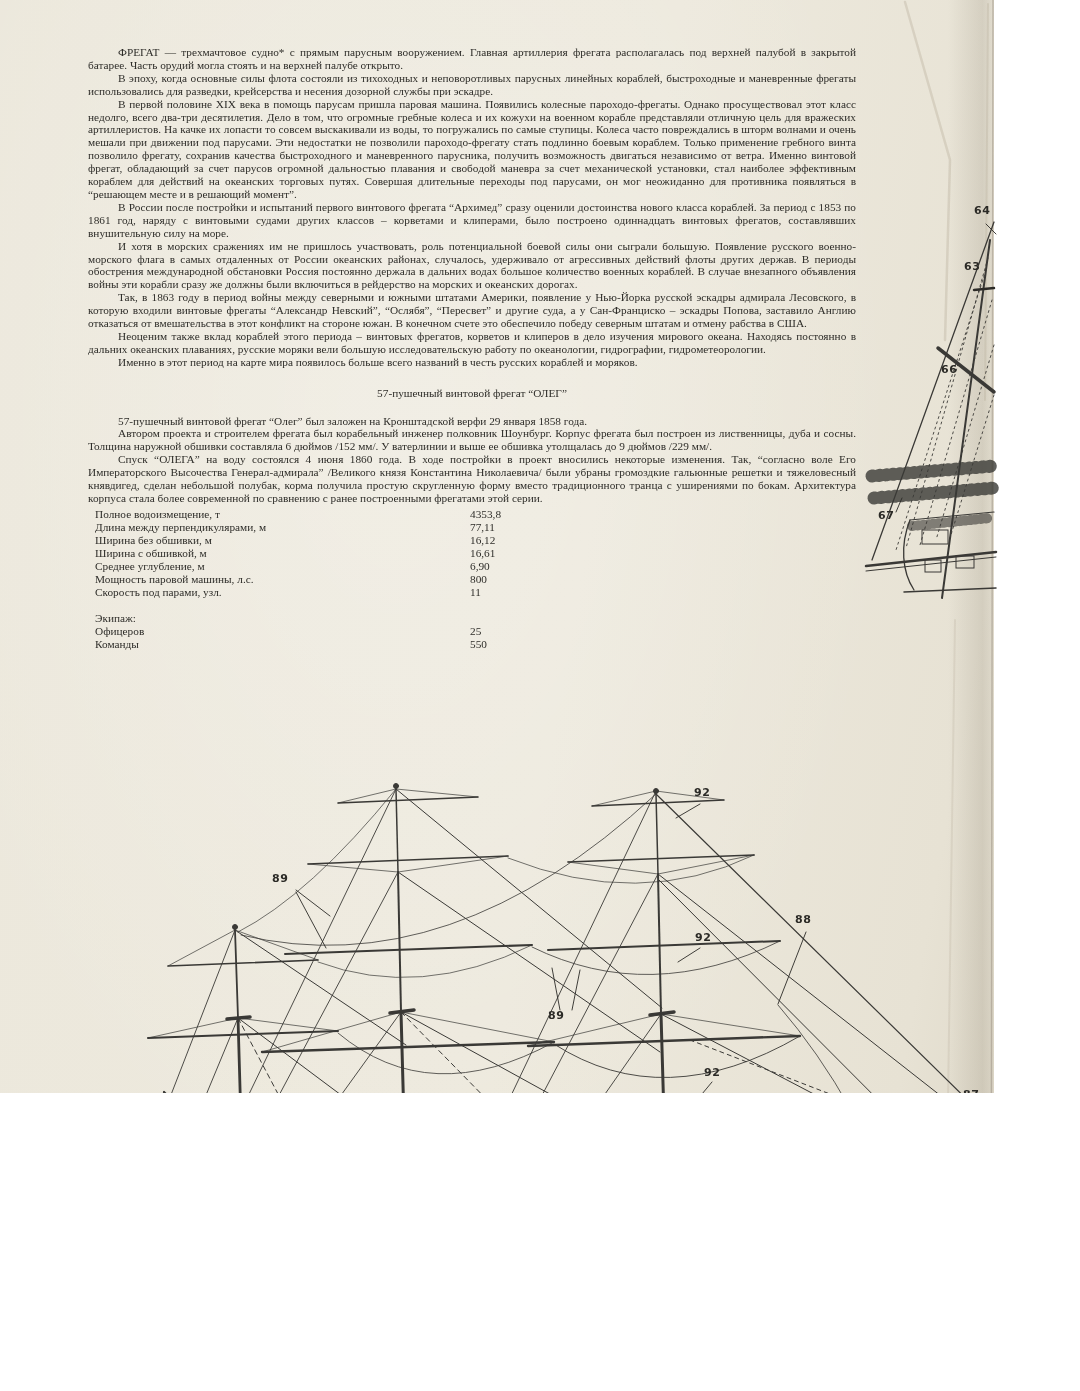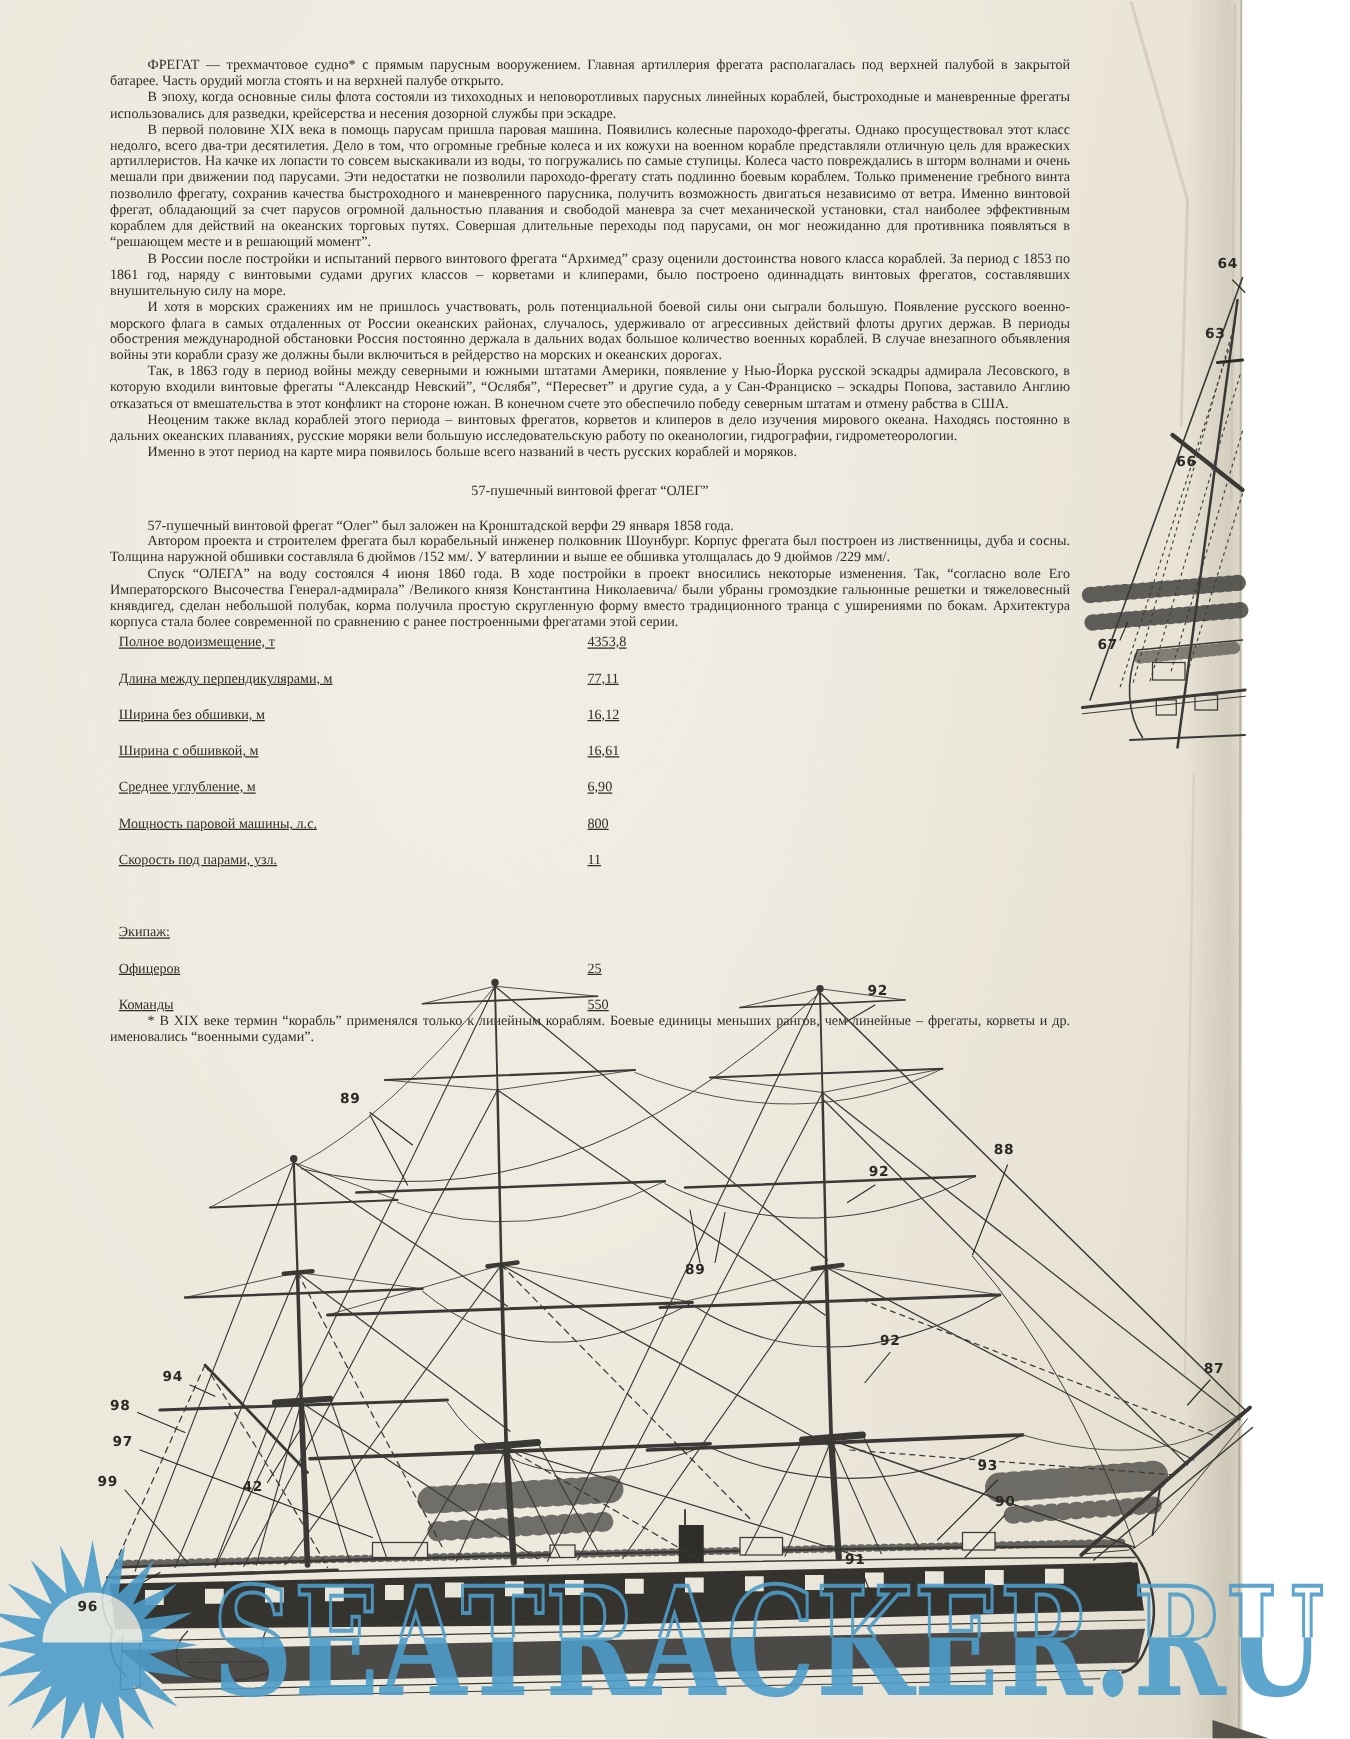--- a/index.html
+++ b/index.html
@@ -1,29 +1,29 @@
 <!DOCTYPE html>
 <html><head>
 <meta charset="utf-8">
 <style>
   html,body{margin:0;padding:0;background:#fff;}
-  .stage{position:relative;width:1080px;height:1391px;overflow:hidden;background:#fff;
+  .stage{position:relative;width:1080px;height:1093px;overflow:hidden;background:#fff;
          font-family:"Liberation Serif",serif;}
   .paper{position:absolute;left:0;top:0;width:994px;height:1391px;z-index:1;
          background:linear-gradient(100deg,#ece8dc 0%,#ede9dd 55%,#e7e2d4 88%,#ddd7c7 100%);}
   .paper-sheen{position:absolute;left:0;top:0;width:994px;height:1391px;z-index:1;
          background:radial-gradient(ellipse at 40% 30%, rgba(255,255,255,.25), rgba(0,0,0,0) 60%);}
   .edge-shade{position:absolute;left:948px;top:0;width:46px;height:1391px;z-index:2;
          background:linear-gradient(90deg, rgba(0,0,0,0), rgba(110,100,80,.16) 75%, rgba(110,100,80,.05) 100%);}
   .scan-strip{position:absolute;left:994px;top:0;width:86px;height:1391px;background:#ffffff;z-index:2;}
   .textcol{position:absolute;left:88px;top:46px;width:768px;z-index:3;color:#2e2d29;
            font-size:11.3px;line-height:12.9px;text-align:justify;}
   .textcol p{margin:0;text-indent:30px;}
   .doc-heading{text-align:center;text-indent:0 !important;margin:18px 0 15px 0 !important;}
-  .specs{margin:3px 0 0 7px;display:grid;grid-template-columns:375px 1fr;row-gap:16px;text-decoration:underline;}
+  .specs{margin:3px 0 0 7px;display:grid;grid-template-columns:375px 1fr;row-gap:0;}
   .specs div{line-height:13px;}
   .spec-gap{height:13px;grid-column:1 / span 2;}
   .footnote{margin-top:15px;}
   .draw{position:absolute;left:0;top:0;width:1080px;height:1391px;z-index:4;pointer-events:none;}
   .dlabel{position:absolute;z-index:7;font-family:"DejaVu Sans",sans-serif;font-weight:bold;
           font-size:11px;color:#2b2a26;letter-spacing:.5px;}
   .wm{position:absolute;left:0;top:1228px;width:1080px;height:163px;z-index:6;pointer-events:none;}
 </style>
 </head>
 <body>
@@ -68,21 +68,20 @@
       <div>11</div>
       <div class="spec-gap"></div>
       <div>Экипаж:</div>
       <div></div>
       <div>Офицеров</div>
       <div>25</div>
       <div>Команды</div>
       <div>550</div>
     </div>
 
-    <p class="footnote">* В XIX веке термин “корабль” применялся только к линейным кораблям. Боевые единицы меньших рангов, чем линейные – фрегаты, корветы и др. именовались “военными судами”.</p>
   </div>
 
   <svg class="draw" viewBox="0 0 1080 1391">
     <g stroke="#3a3936" fill="none" stroke-linecap="round">
 
       <path d="M905,2 L950,160 L945,340" stroke="rgba(150,138,115,.22)" stroke-width="2.5"></path>
       <path d="M988,4 L985,400" stroke="rgba(150,138,115,.16)" stroke-width="2"></path>
       <path d="M993,0 L991,1391" stroke="rgba(120,110,95,.35)" stroke-width="1.5"></path>
       <path d="M955,620 L948,1100" stroke="rgba(150,138,115,.14)" stroke-width="2"></path>
 

